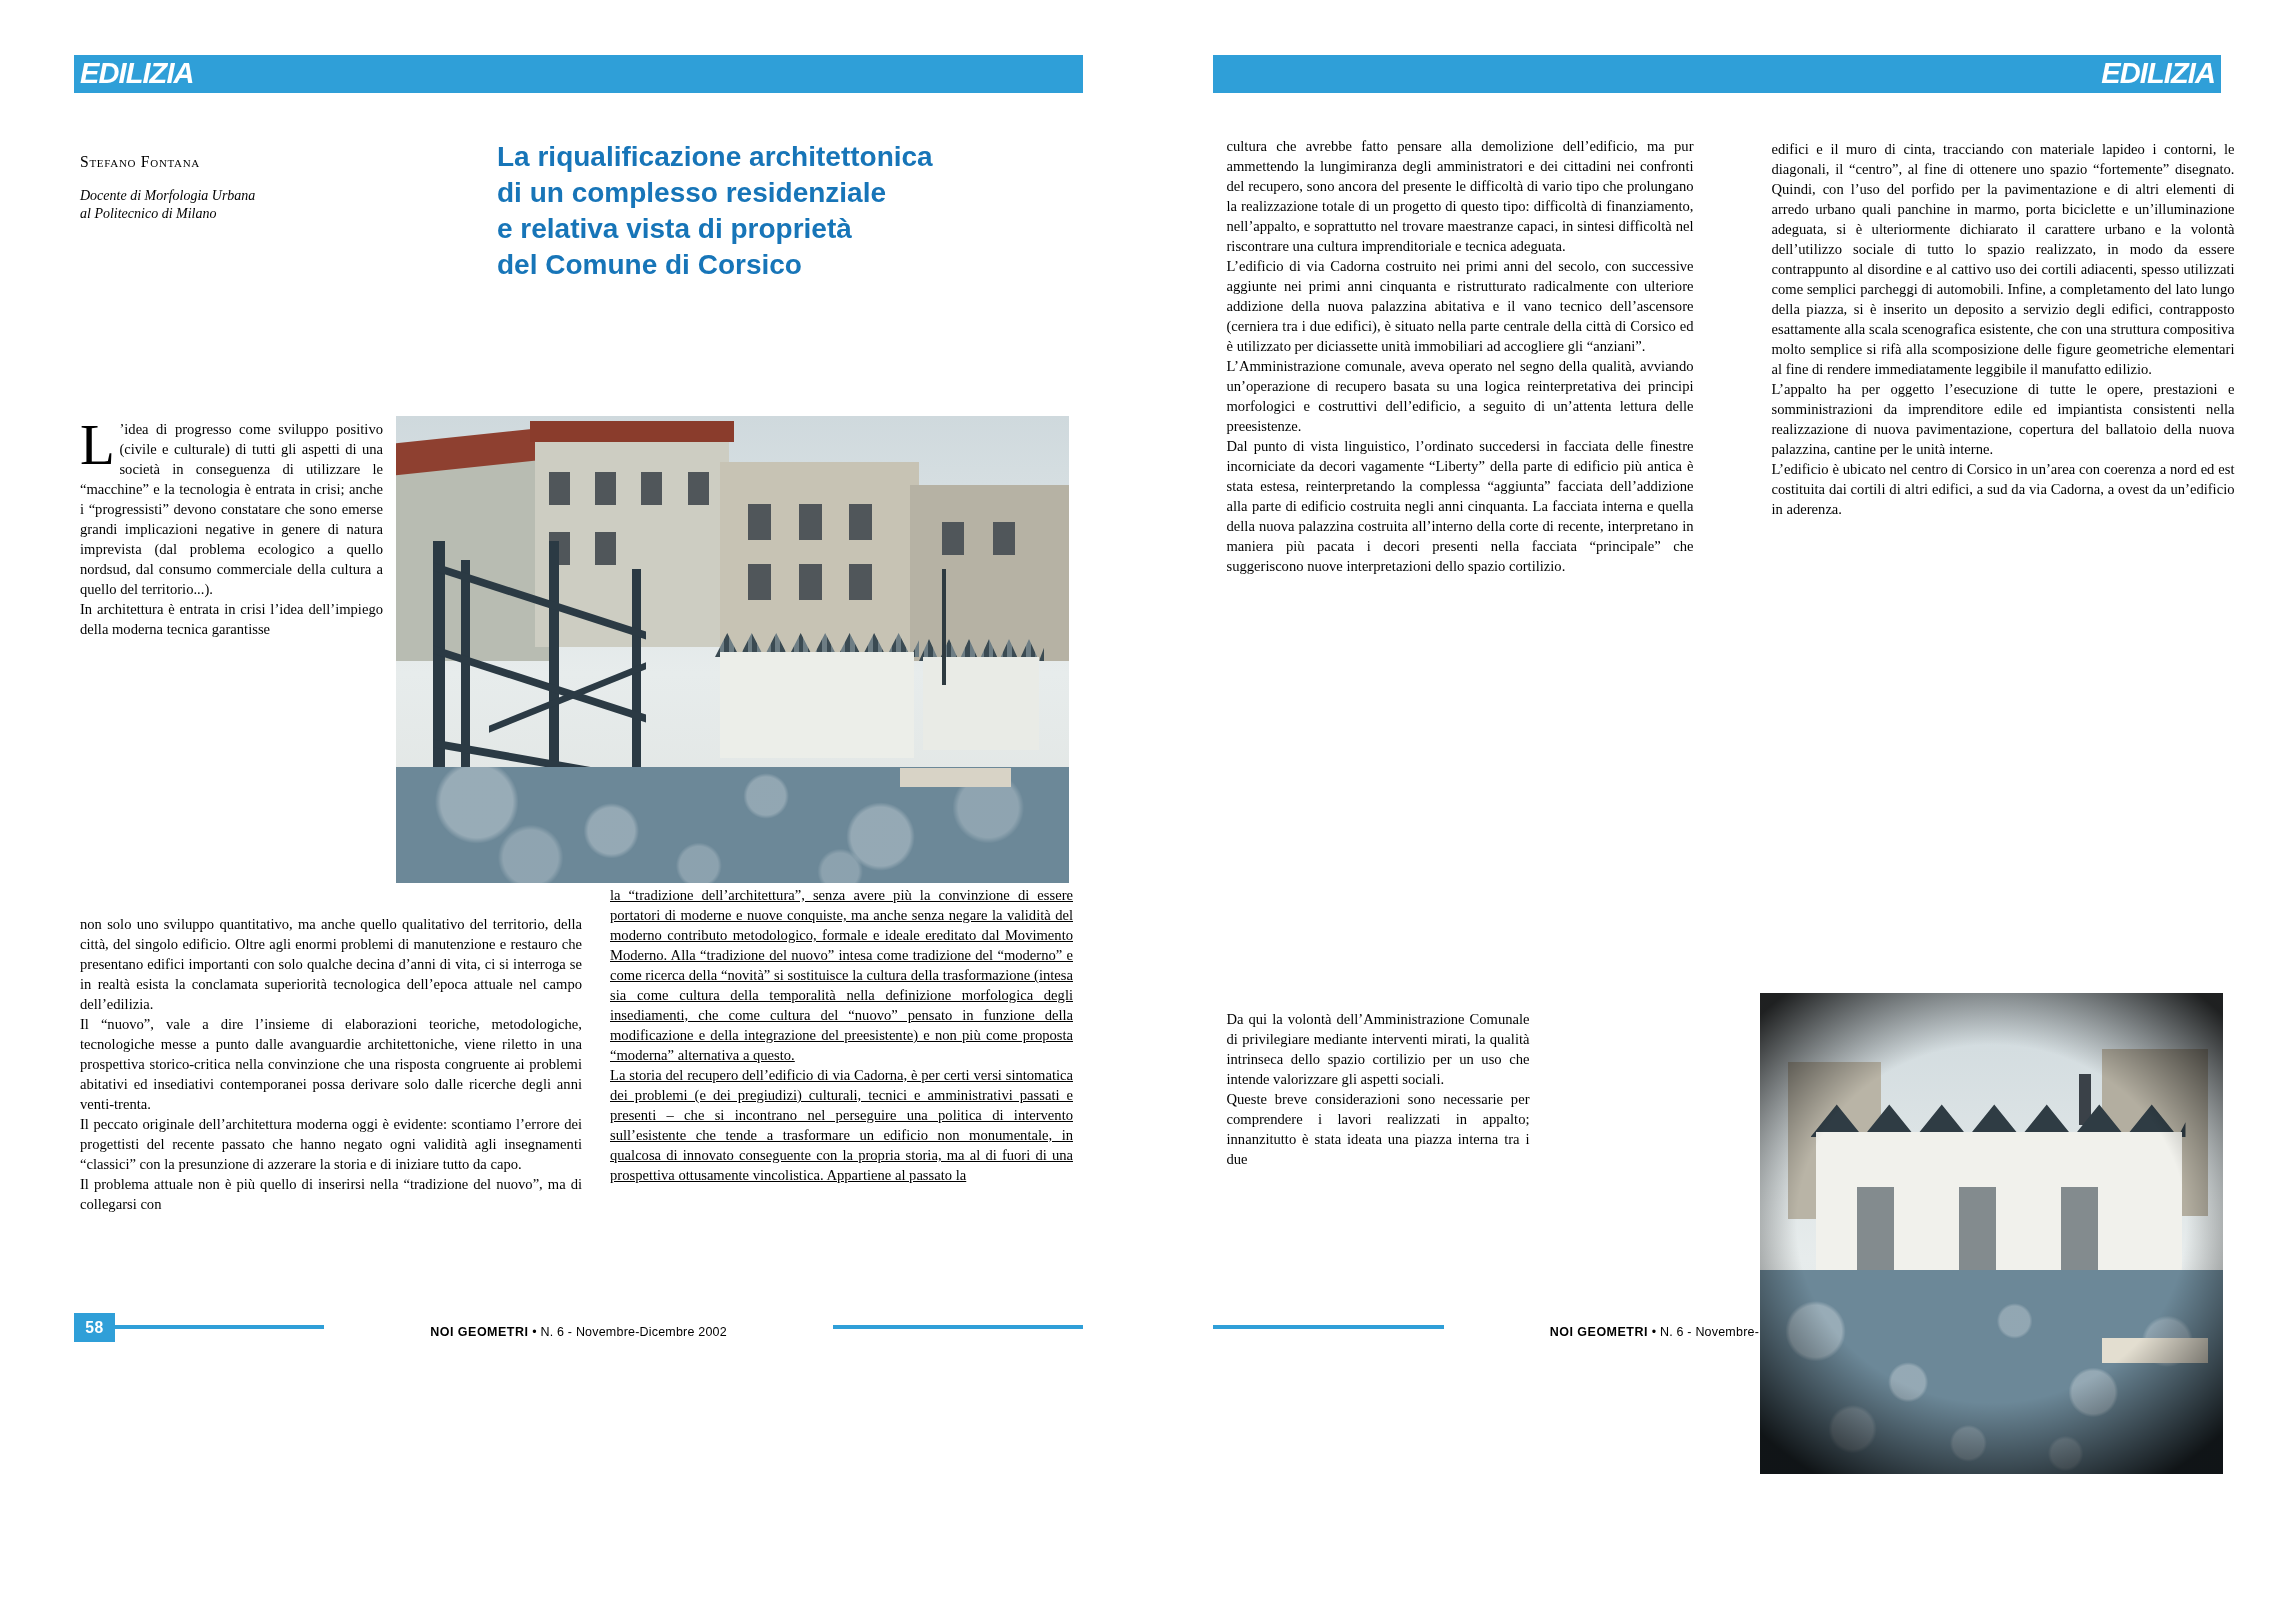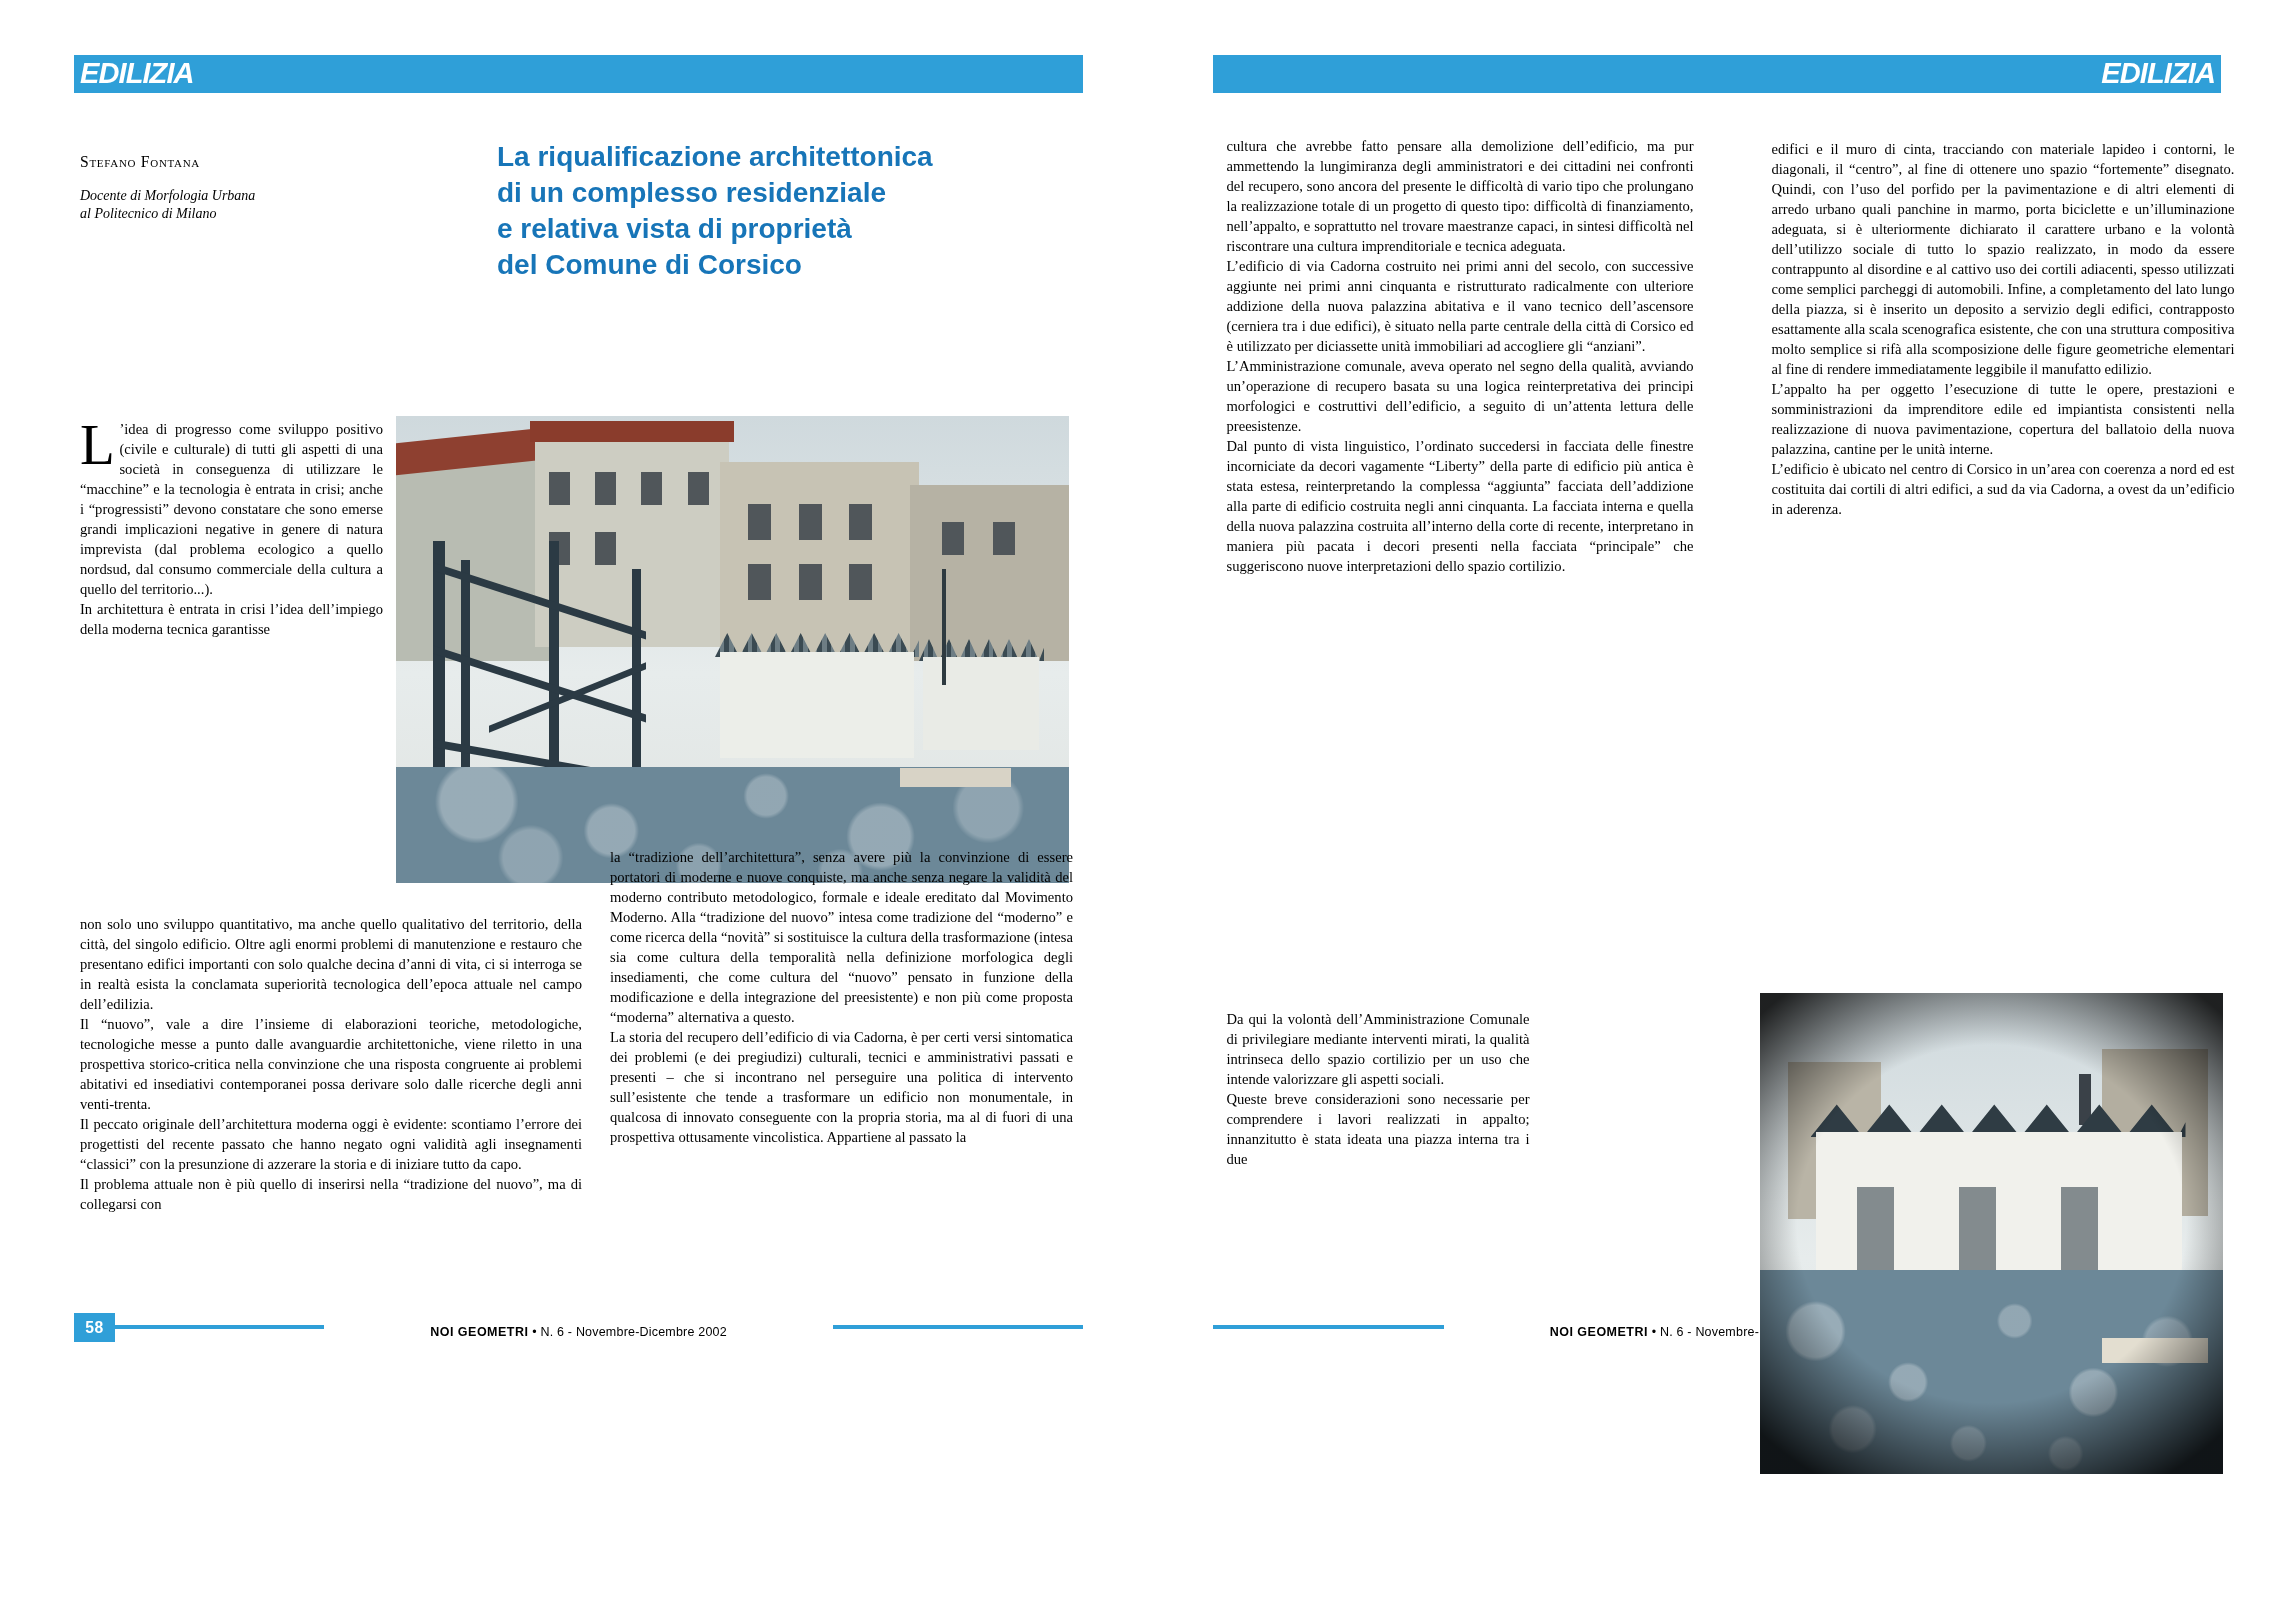--- a/index.html
+++ b/index.html
@@ -147,22 +147,23 @@
     top: 419px;
     width: 303px;
   }
   .l-c1-lower {
     left: 80px;
     top: 914px;
     width: 502px;
   }
   .l-c2 {
     left: 610px;
-    top: 847px;
+    top: 885px;
     width: 463px;
+    text-decoration: underline;
   }
 
   
   .dropcap {
     float: left;
     font-size: 57px;
     line-height: 44px;
     padding: 3.7px 4.6px 0 0;
     font-family: "Liberation Serif", serif;
   }

